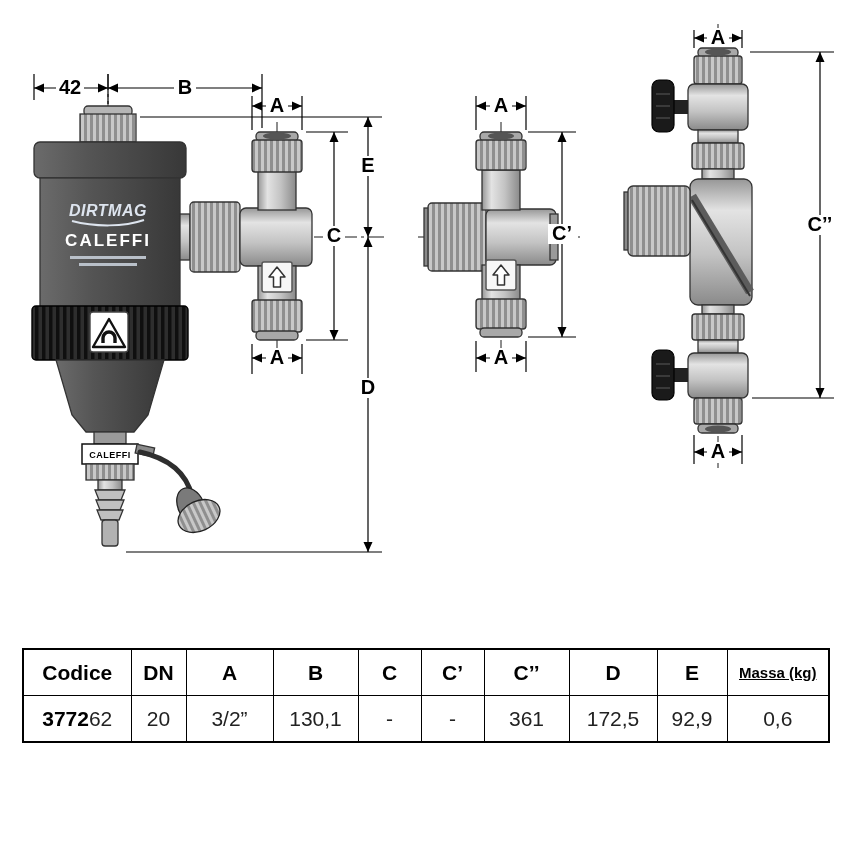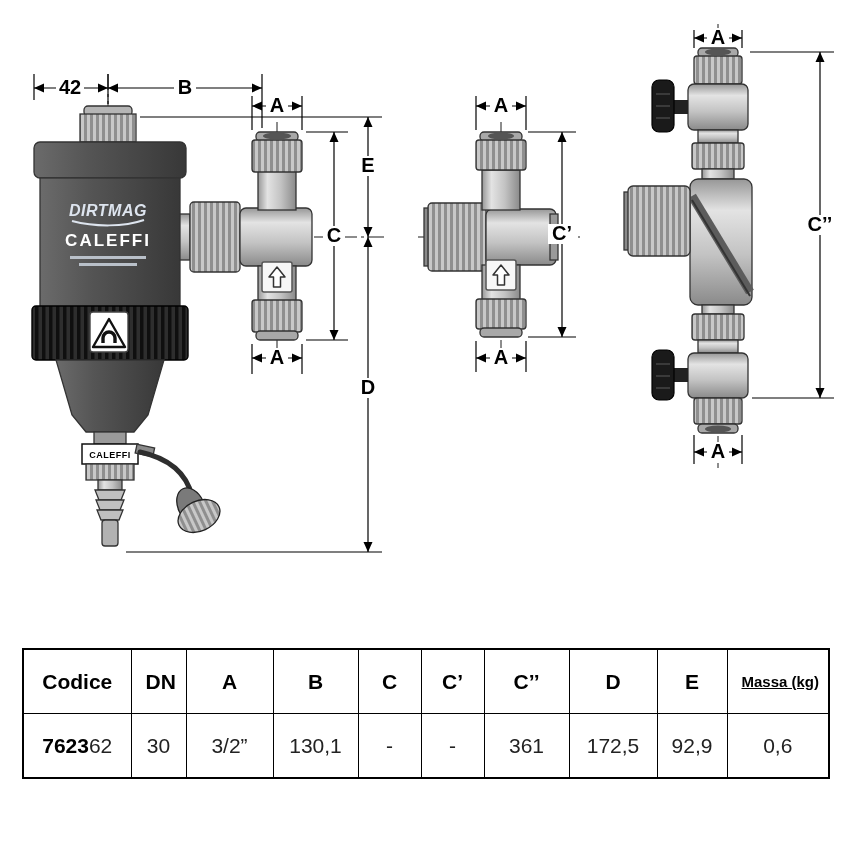--- a/index.html
+++ b/index.html
@@ -10,21 +10,21 @@
   .cl{stroke:#000;stroke-width:0.9;fill:none;stroke-dasharray:16 4 3 4;}
   .s{stroke:#333;stroke-width:1.3;}
   .ar{fill:#000;}
   .wbg{fill:#fff;}
   .dim{font:700 20px "Liberation Sans",sans-serif;fill:#000;text-anchor:middle;}
   .logo{font:italic 700 16px "Liberation Sans",sans-serif;fill:#dde4ee;text-anchor:middle;letter-spacing:0.5px;}
   .brand{font:700 17px "Liberation Sans",sans-serif;fill:#ffffff;text-anchor:middle;letter-spacing:2px;}
   .drainbrand{font:700 9px "Liberation Sans",sans-serif;fill:#000;text-anchor:middle;letter-spacing:0.5px;}
   
   .dim-table{position:absolute;left:22px;top:648px;width:806px;border-collapse:collapse;table-layout:fixed;background:#fff;border:2px solid #000;}
-  .dim-table th,.dim-table td{border:1.5px solid #000;text-align:center;vertical-align:middle;height:35px;padding:14px;overflow:hidden;white-space:nowrap;}
+  .dim-table th,.dim-table td{border:1.5px solid #000;text-align:center;vertical-align:middle;height:35px;padding:5px;overflow:hidden;white-space:nowrap;}
   .dim-table th{font-size:21px;font-weight:bold;color:#000;}
   .dim-table th.small{font-size:15px;text-decoration:underline;}
   .dim-table td{font-size:21px;font-weight:normal;color:#222;}
   .series{font-weight:bold;color:#000;}
 </style>
 </head>
 <body>
 
 <div class="page">
 
@@ -328,22 +328,22 @@
       <th>C</th>
       <th>C’</th>
       <th>C’’</th>
       <th>D</th>
       <th>E</th>
       <th class="small">Massa (kg)</th>
     </tr>
   </thead>
   <tbody>
     <tr>
-      <td><span class="series">7623</span><span>62</span></td>
-      <td>30</td>
+      <td><span class="series">3772</span><span>62</span></td>
+      <td>20</td>
       <td>3/2”</td>
       <td>130,1</td>
       <td>-</td>
       <td>-</td>
       <td>361</td>
       <td>172,5</td>
       <td>92,9</td>
       <td>0,6</td>
     </tr>
   </tbody>

